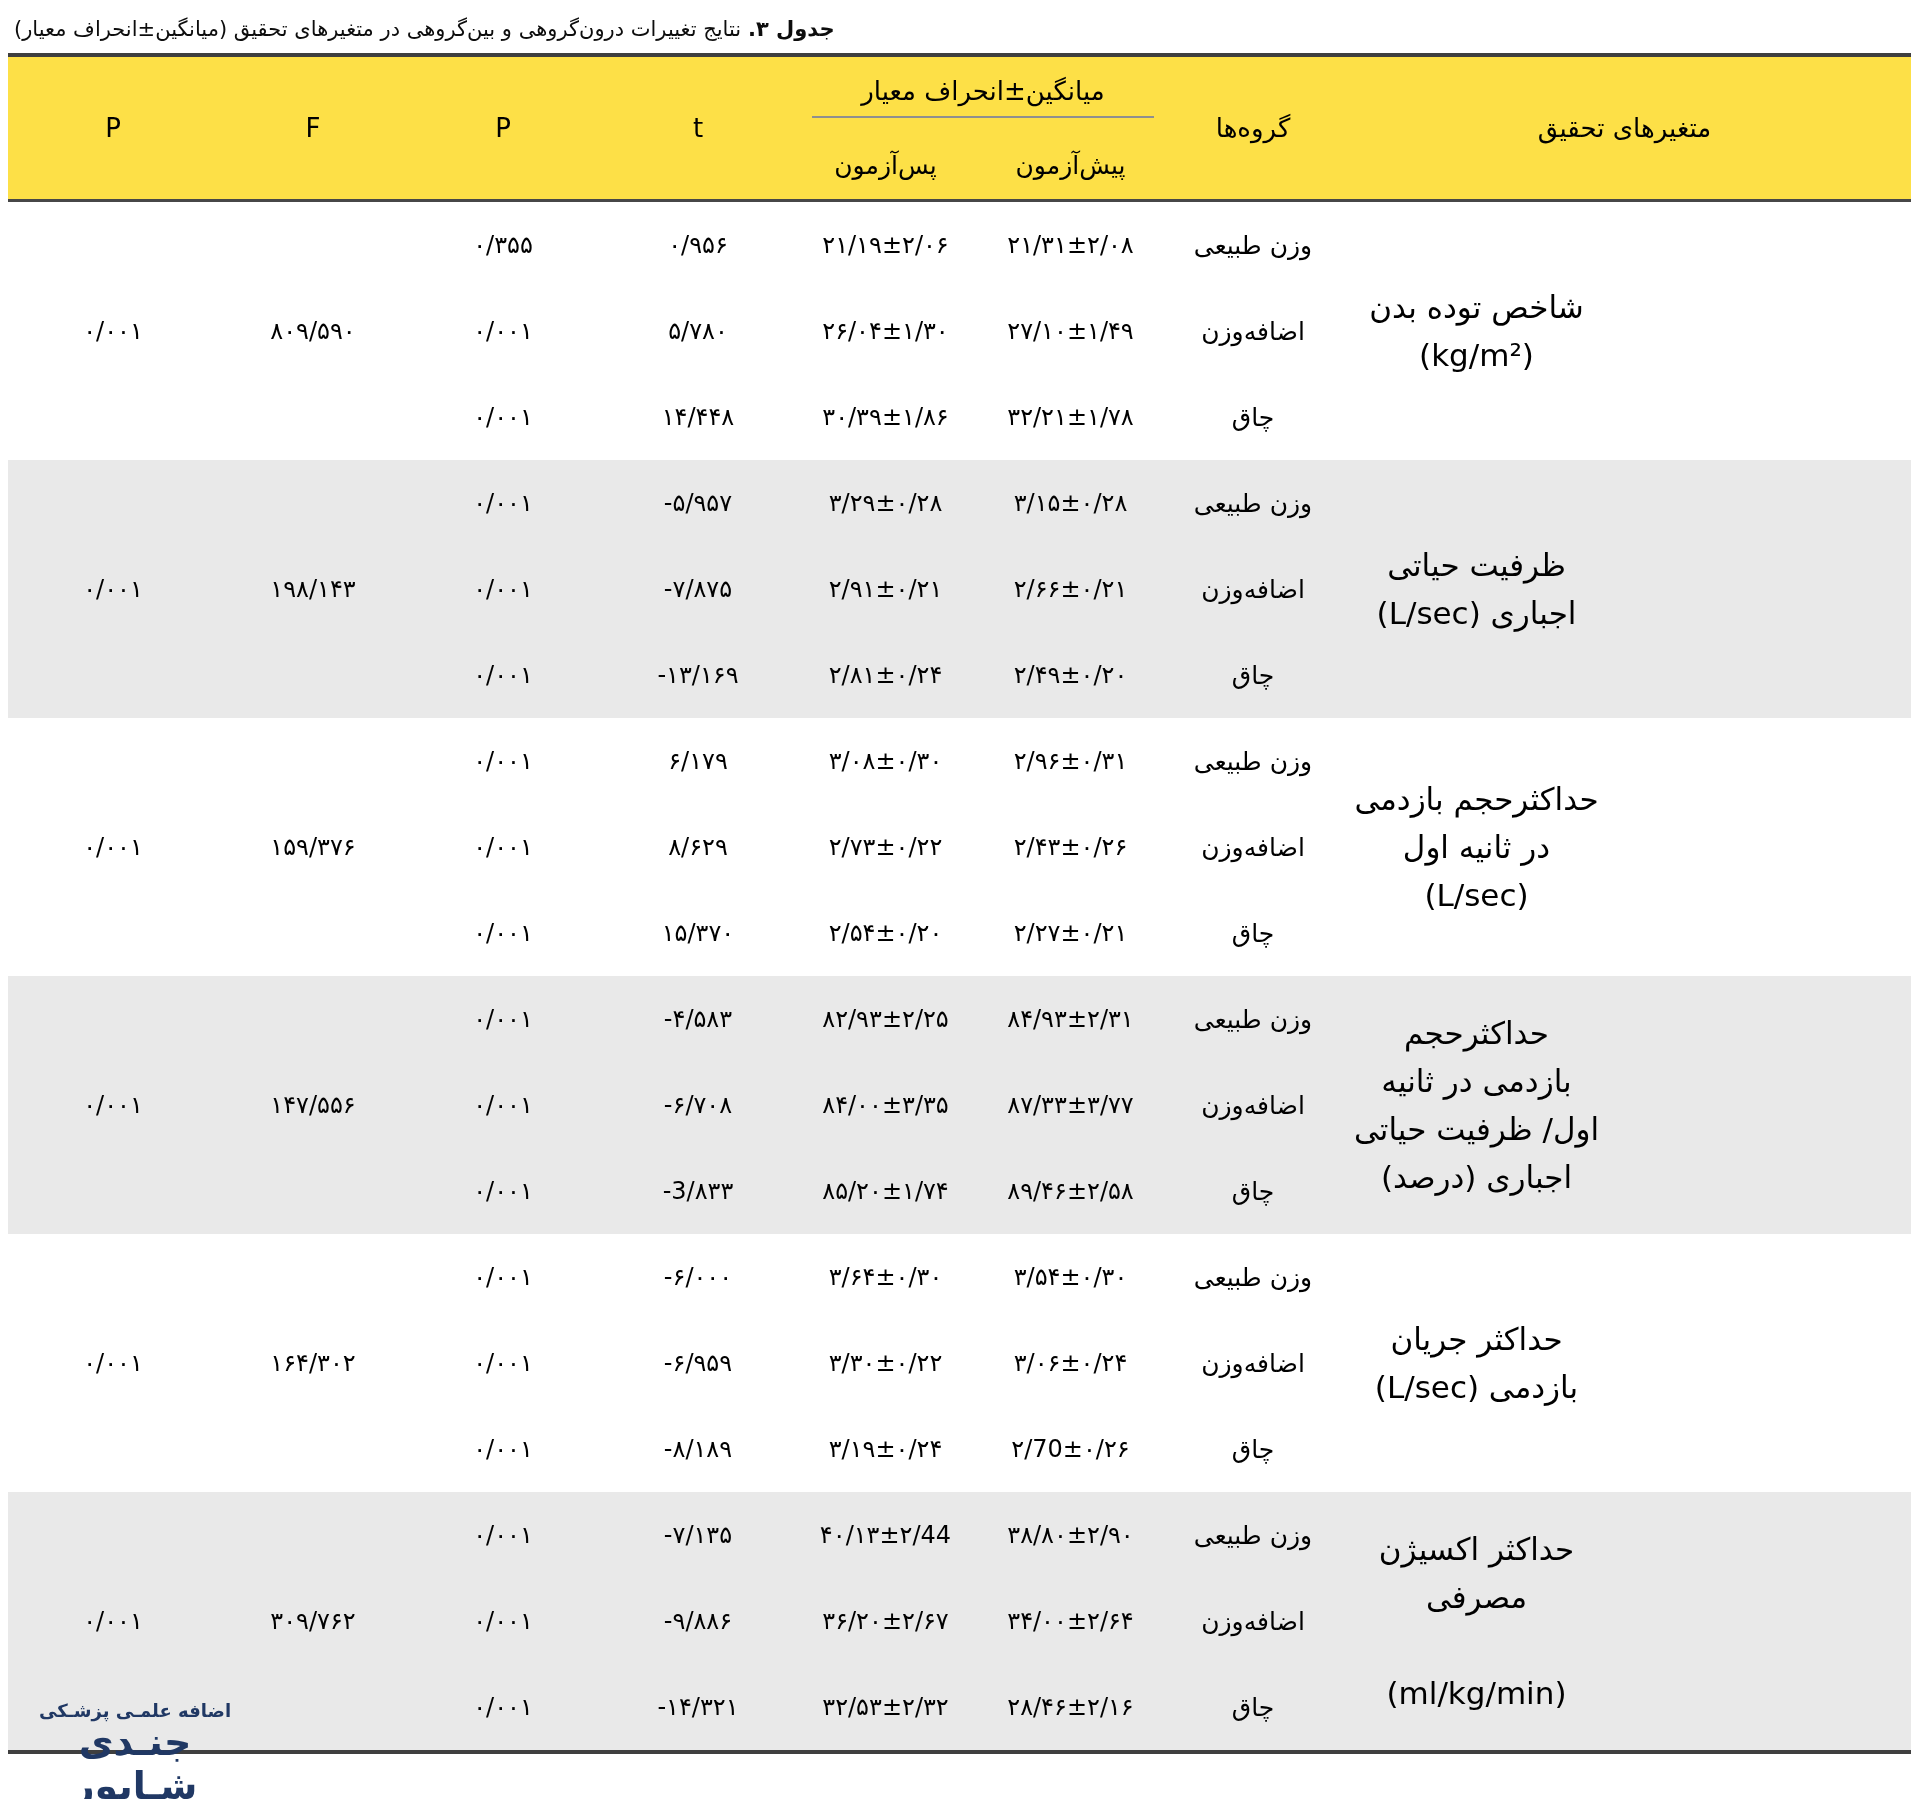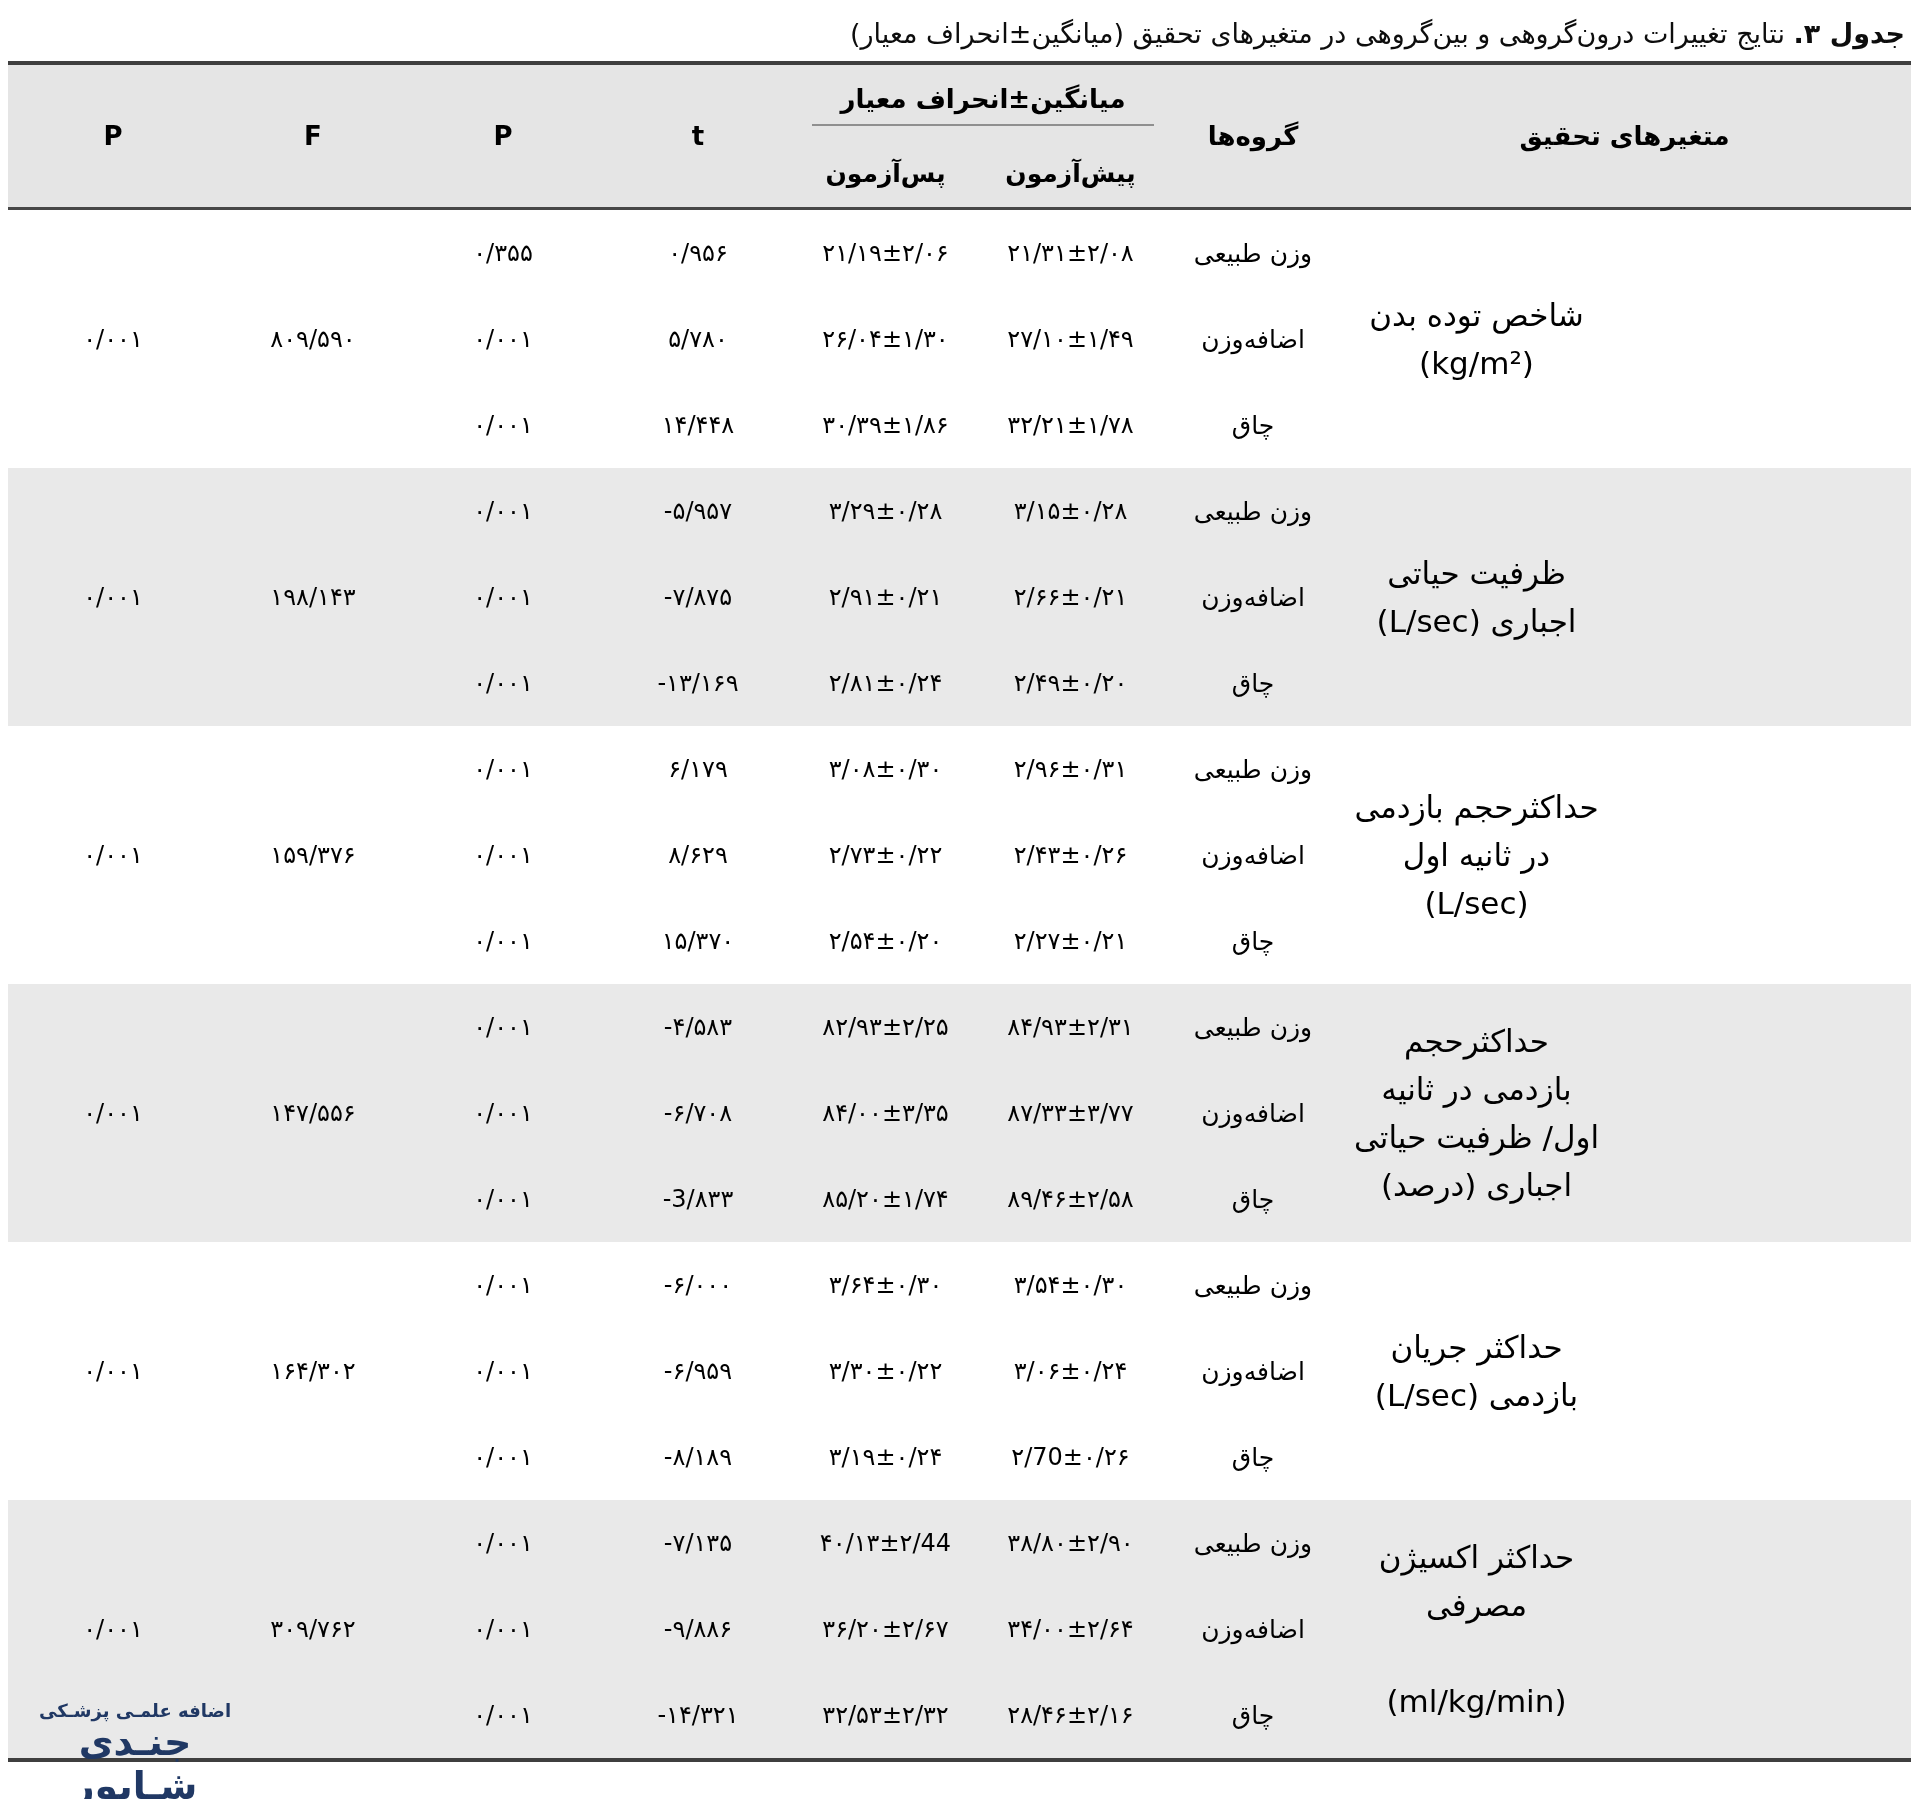--- a/index.html
+++ b/index.html
@@ -2,30 +2,30 @@
 <html dir="rtl" lang="fa"><head>
 <meta charset="utf-8">
 <style>
   html,body{margin:0;padding:0;}
   body{
     width:1919px;height:1799px;position:relative;background:#ffffff;
     font-family:"DejaVu Sans",sans-serif;color:#000;direction:rtl;
   }
   .page{width:1903px;margin:0 8px;}
   .title{
-    direction:rtl;text-align:right;padding:16px 6px 10px 6px;
-    font-size:27px;color:#0d0d0d;line-height:1.3;
+    direction:rtl;text-align:left;padding:16px 6px 10px 6px;
+    font-size:21px;color:#0d0d0d;line-height:1.3;
   }
   .title .lbl{font-weight:bold;}
   table.main{
     width:100%;border-collapse:collapse;direction:rtl;table-layout:fixed;
     border-top:4px solid #3f3f3f;border-bottom:4px solid #3f3f3f;
   }
   thead th{
-    background:#e5e5e5;font-weight:bold;font-size:26px;padding:6px 4px;
+    background:#fde047;font-weight:normal;font-size:26px;padding:6px 4px;
     vertical-align:middle;text-align:center;
   }
   thead th.hb{border-bottom:3px solid #474747;}
   thead tr.r1 th{height:68px;}
   thead tr.r2 th{height:56px;font-size:25px;}
   th.mean-th{padding-bottom:0;}
   .mean-u{
     border-bottom:2px solid #8f8f8f;padding-bottom:10px;margin:0 10px;
   }
   tbody td{

